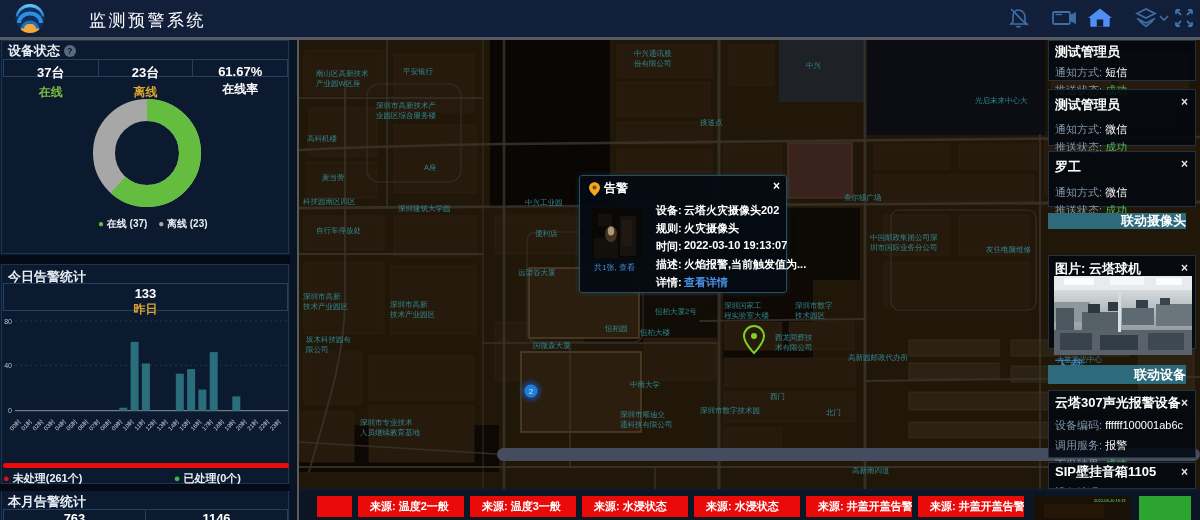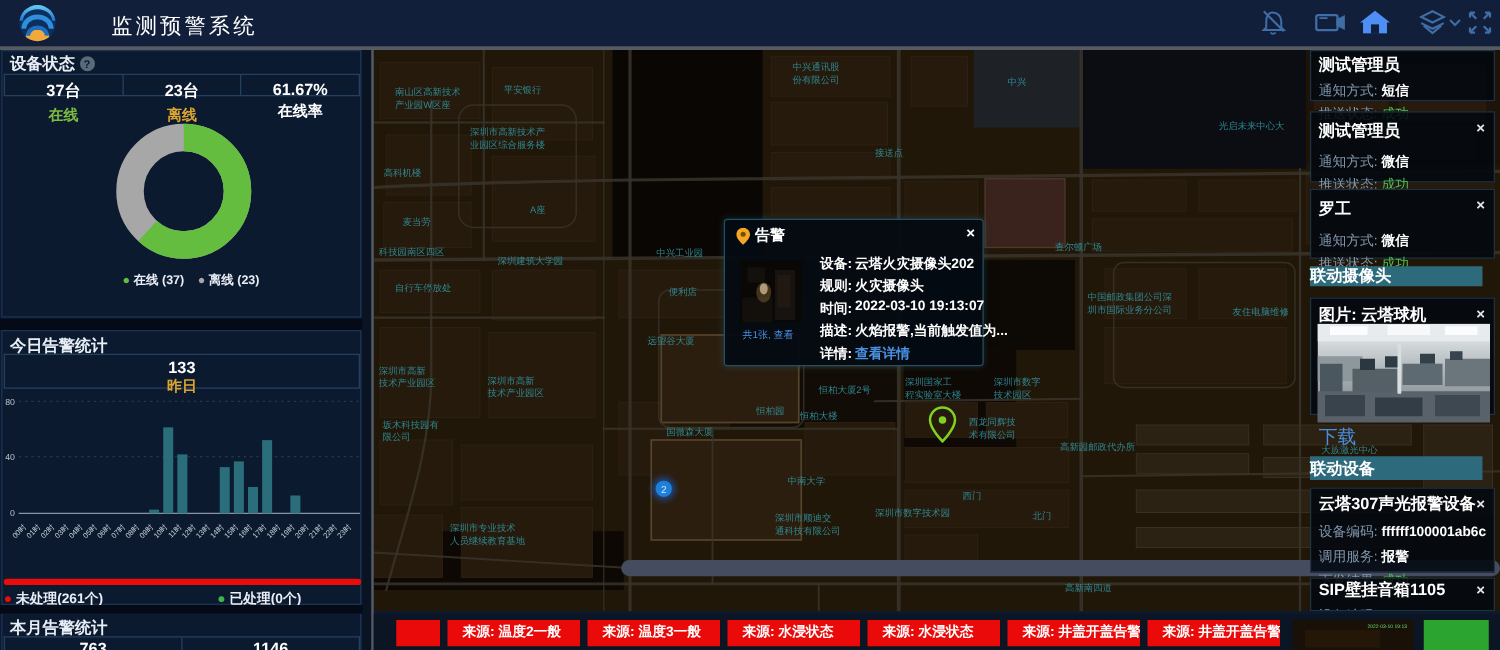--- a/index.html
+++ b/index.html
@@ -21,24 +21,24 @@
 .snum{font-size:13px;font-weight:bold;color:#fff;margin-top:4px}
 .slab{font-size:12px;font-weight:bold;margin-top:2px}
 .green{color:#7cbb3f}
 .orange{color:#dba431}
 .white{color:#fff}
 .gap{position:absolute;left:0;width:290px;background:#050b16}
 
 .rcard{position:absolute;left:1048px;width:148px;background:rgba(2,8,15,0.88);border:1px solid #1e3242;color:#fff}
 .rtitle{font-size:13px;font-weight:bold;color:#fff;padding:6px 0 0 6px}
 .rrow{font-size:11px;padding:3px 0 0 6px;color:#8096ad}
-.rrow b{color:#fff;font-weight:bold}
+.rrow b{color:#fff;font-weight:normal}
 .rrow .ok{color:#4ec155}
 .rx{position:absolute;right:7px;top:5px;font-size:12px;color:#dfe7ee;font-weight:bold}
-.rbtn{position:absolute;left:1048px;width:138px;background:#2d6b7c;color:#fff;font-size:13px;font-weight:bold;text-align:left}
+.rbtn{position:absolute;left:1048px;width:138px;background:#2d6b7c;color:#fff;font-size:13px;font-weight:bold;text-align:right}
 
 #ticker{position:absolute;left:299px;top:491px;width:901px;height:29px;background:#0c1524}
 .tk{position:absolute;top:496px;height:21px;background:#ea0a0a;color:#fff;font-size:11px;font-weight:bold;line-height:21px;padding-left:12px;white-space:nowrap;overflow:hidden}
 
 #popup{position:absolute;left:579px;top:175px;width:208px;height:118px;background:rgba(4,11,18,0.95);border:1px solid #255064;border-radius:3px;box-shadow:0 0 6px rgba(40,110,140,.3)}
 .prow{position:absolute;font-size:11px;font-weight:bold;color:#fff;white-space:nowrap}
 </style>
 </head>
 <body>
 <div id="stage">
@@ -456,21 +456,21 @@
 
 <div class="rcard" style="top:151px;height:56px">
 <div class="rtitle">罗工</div>
       <div class="rx">×</div>
 <div class="rrow" style="padding-top:9px">通知方式: <b>微信</b></div>
 <div class="rrow">推送状态: <span class="ok">成功</span></div>
 </div>
 
 <div class="rbtn" style="top:213px;height:16px;line-height:16px">联动摄像头</div>
 
-<div class="rcard" style="top:238px;height:94px">
+<div class="rcard" style="top:255px;height:94px">
 <div class="rtitle" style="padding-top:4px">图片: 云塔球机</div>
       <div class="rx">×</div>
 
 <svg class="abs" style="left:5px;top:20px" width="138" height="79" viewBox="0 0 138 79">
 <defs>
           <linearGradient id="ph1" x1="0" y1="0" x2="0" y2="1">
             <stop offset="0" stop-color="#eef1f2"></stop>
             <stop offset="0.4" stop-color="#b8bfc2"></stop>
             <stop offset="1" stop-color="#6e777b"></stop>
           </linearGradient>

